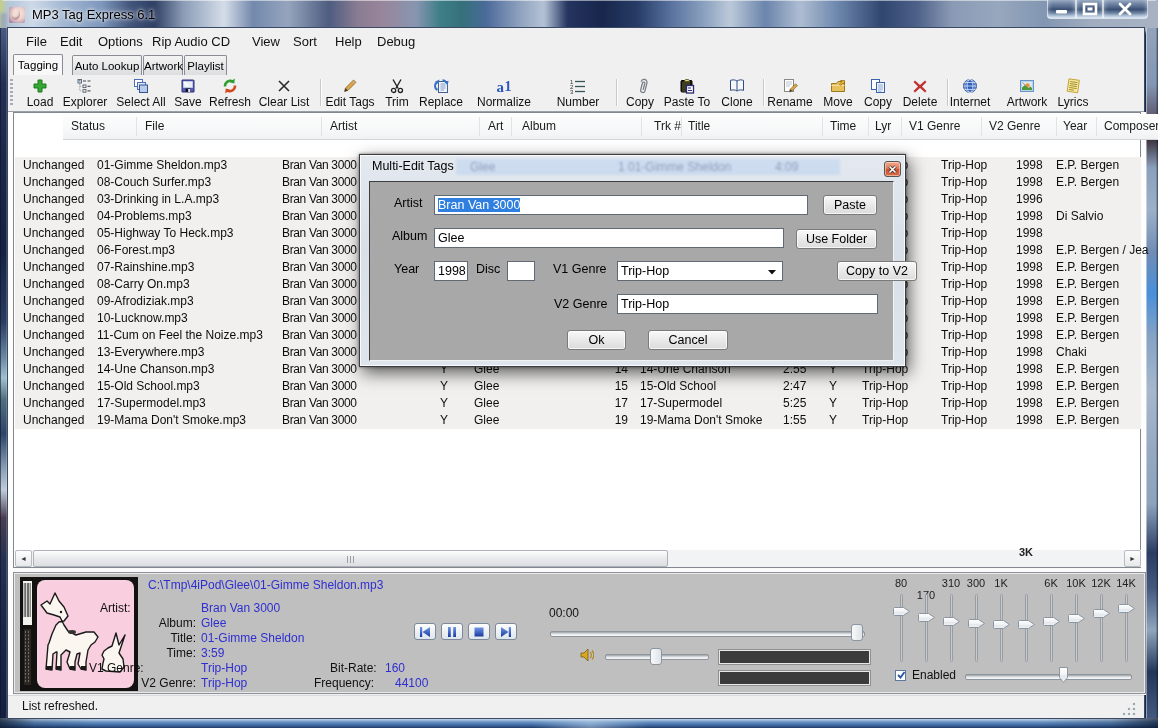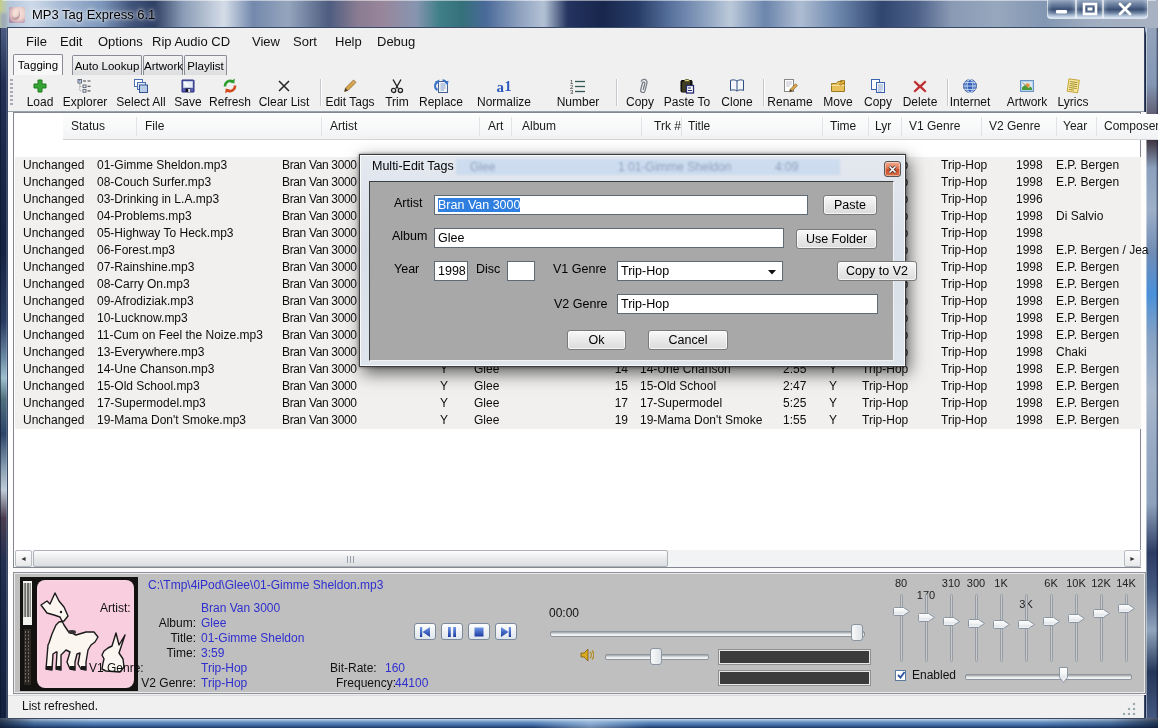--- a/index.html
+++ b/index.html
@@ -632,21 +632,21 @@
 <div class="plabel" style="left:89px;top:661px;width:96px;text-align:left;">V1 Genre:</div>
 <div class="plabel" style="left:100px;top:676px;width:96px;text-align:right;">V2 Genre:</div>
 <div class="plabel pblue" style="left:201px;top:601px;">Bran Van 3000</div>
 <div class="plabel pblue" style="left:201px;top:616px;">Glee</div>
 <div class="plabel pblue" style="left:201px;top:631px;">01-Gimme Sheldon</div>
 <div class="plabel pblue" style="left:201px;top:646px;">3:59</div>
 <div class="plabel pblue" style="left:201px;top:661px;">Trip-Hop</div>
 <div class="plabel pblue" style="left:201px;top:676px;">Trip-Hop</div>
 <div class="plabel" style="left:330px;top:661px;">Bit-Rate:</div>
 <div class="plabel pblue" style="left:385px;top:661px;">160</div>
-<div class="plabel" style="left:336px;top:676px;text-align:center;">Frequency:</div>
+<div class="plabel" style="left:314px;top:676px;text-align:center;">Frequency:</div>
 <div class="plabel pblue" style="left:395px;top:676px;">44100</div>
 <div class="pbtn ab" style="left:414px;top:623px;">
     <svg width="12" height="10" viewBox="0 0 12 10">
       <path d="M1 0h2.2v10H1z" fill="url(#bg1)"></path>
       <path d="M11 0v10L3.5 5z" fill="url(#bg1)"></path>
       <defs>
         <linearGradient id="bg1" x1="0" y1="0" x2="0" y2="1">
           <stop offset="0" stop-color="#6f97e8"></stop>
           <stop offset="1" stop-color="#1a3aa0"></stop>
         </linearGradient>
@@ -738,21 +738,21 @@
     <path d="M0.5 1.5a1 1 0 0 1 1-1h9l6 4-6 4h-9a1 1 0 0 1-1-1z" fill="url(#thg)" stroke="#8a96a2" stroke-width="1"></path>
     <defs>
       <linearGradient id="thg" x1="0" y1="0" x2="0" y2="1">
         <stop offset="0" stop-color="#ffffff"></stop>
         <stop offset="0.5" stop-color="#f0f2f4"></stop>
         <stop offset="0.55" stop-color="#e4e8ec"></stop>
         <stop offset="1" stop-color="#eef0f2"></stop>
       </linearGradient>
     </defs>
   </svg>
-<div class="eqlab ab" style="left:1012px;top:598px;">3K</div>
+<div class="eqlab ab" style="left:1012px;top:546px;font-weight:bold;">3K</div>
 <div class="vtrack ab" style="left:1025px;top:594px;"></div>
 <svg class="ab" style="left:1018px;top:620px;" width="17" height="10" viewBox="0 0 17 10">
     <path d="M0.5 1.5a1 1 0 0 1 1-1h9l6 4-6 4h-9a1 1 0 0 1-1-1z" fill="url(#thg)" stroke="#8a96a2" stroke-width="1"></path>
     <defs>
       <linearGradient id="thg" x1="0" y1="0" x2="0" y2="1">
         <stop offset="0" stop-color="#ffffff"></stop>
         <stop offset="0.5" stop-color="#f0f2f4"></stop>
         <stop offset="0.55" stop-color="#e4e8ec"></stop>
         <stop offset="1" stop-color="#eef0f2"></stop>
       </linearGradient>

